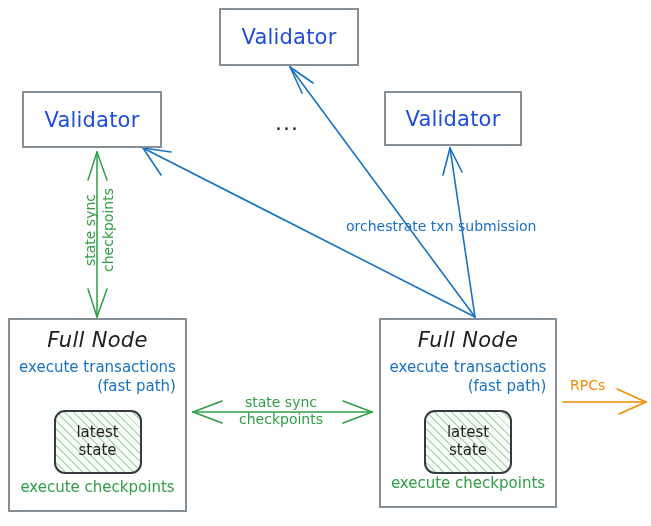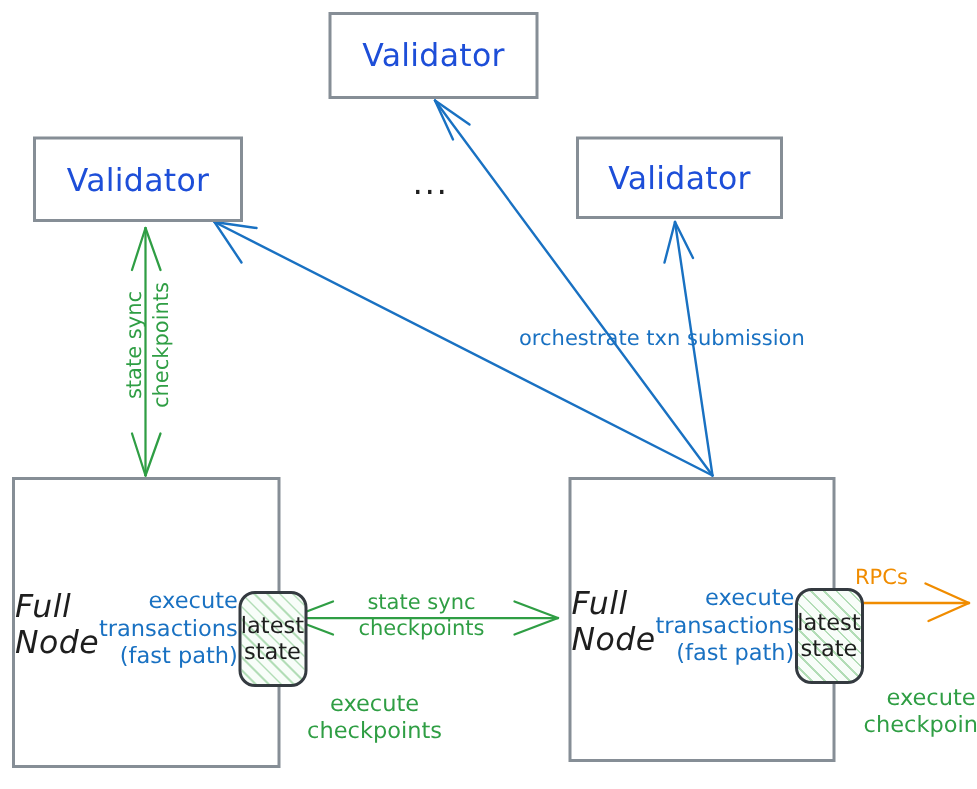--- a/index.html
+++ b/index.html
@@ -35,21 +35,21 @@
     justify-content: center;
   }
   .validator-label {
     font-size: 21px;
     color: #1d4ed8;
     font-family: "DejaVu Sans", sans-serif;
     letter-spacing: 0.2px;
   }
   .fullnode-box {
     display: flex;
-    flex-direction: row;
+    flex-direction: column;
     align-items: center;
     padding-top: 8px;
   }
   .fullnode-title {
     font-size: 21px;
     color: #1e1e1e;
     font-style: italic;
     letter-spacing: 0.3px;
     margin-bottom: 6px;
   }

